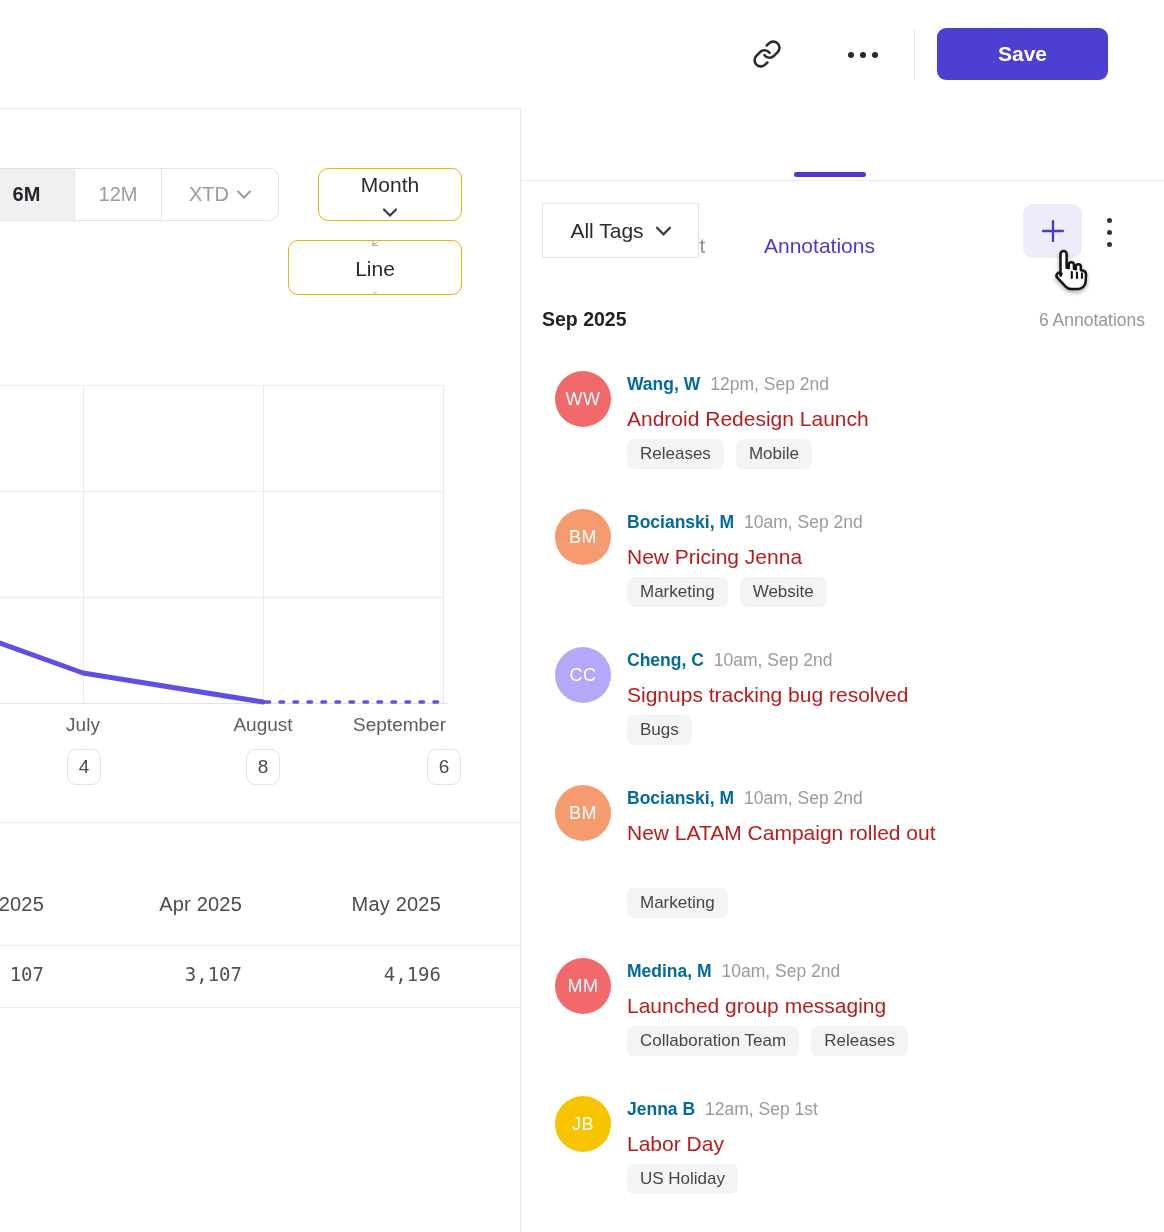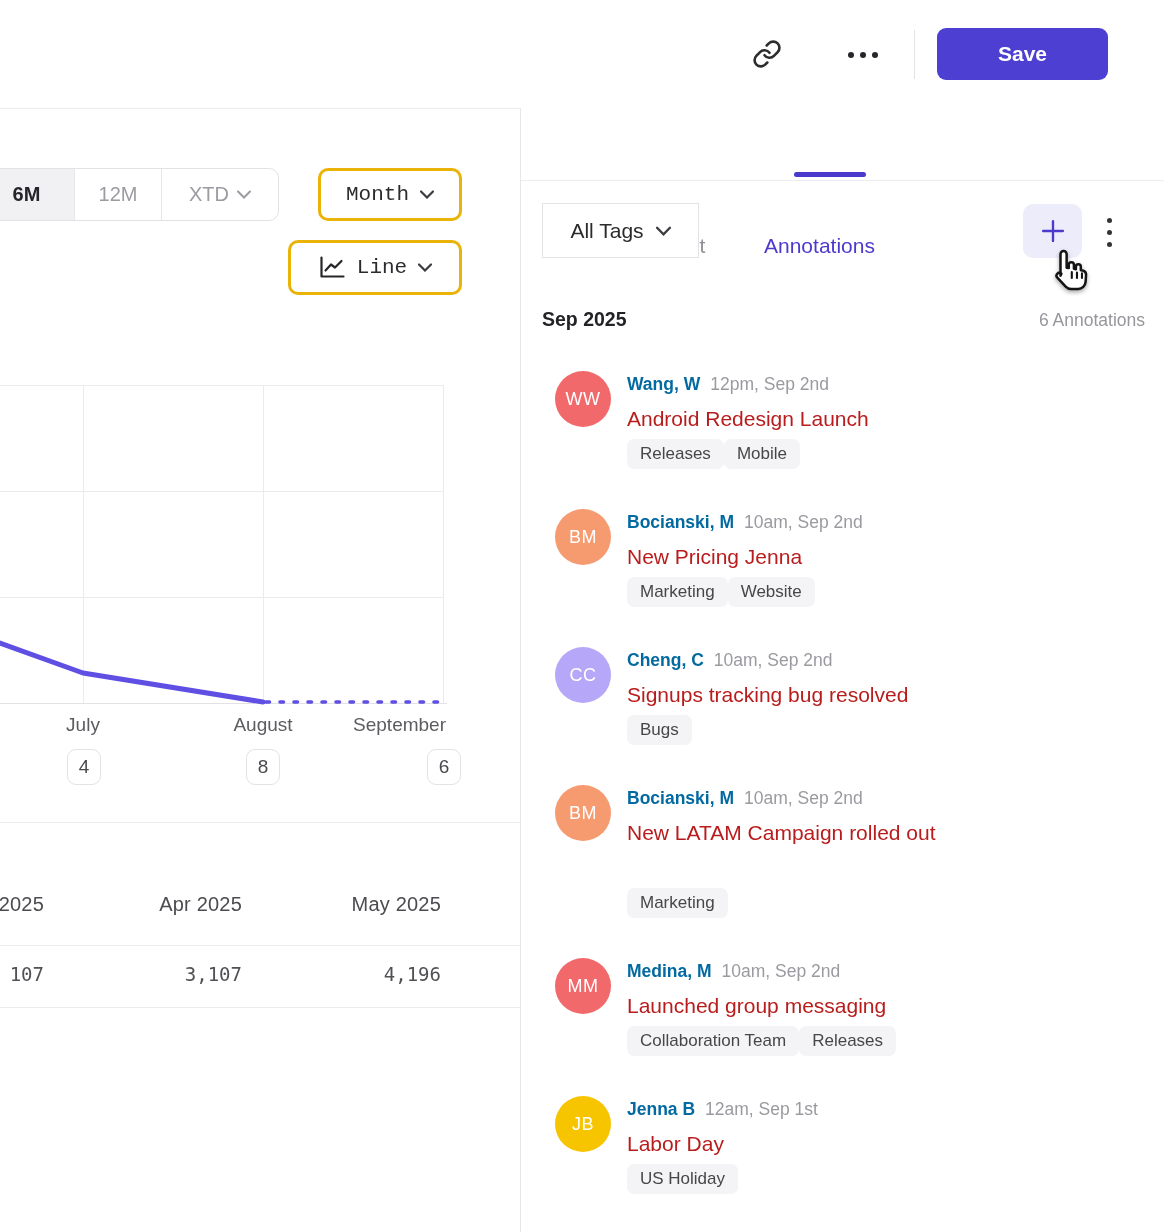--- a/index.html
+++ b/index.html
@@ -16,22 +16,22 @@
 
   
   .seg-control { position:absolute; left:-22px; top:168px; height:53px; display:flex; background:#fff;
                  border:1px solid #e2e2e5; border-radius:10px; overflow:hidden; }
   .seg { display:flex; align-items:center; justify-content:center; font-size:20px; color:#9b9ba2; cursor:pointer; gap:8px; }
   .seg + .seg { border-left:1px solid #e6e6e9; }
   .seg.active { background:#f1f1f3; color:#26262a; font-weight:700; }
   .seg1 { width:95px; } .seg2 { width:87px; } .seg3 { width:117px; }
 
   .pill-btn { position:absolute; display:flex; align-items:center; justify-content:center; gap:11px; background:#fff;
-              border:3px solid #eab308; border-radius:10px; font-size:21px; color:#2b2b2e; cursor:pointer;
-              font-family:Liberation Mono, monospace; }
+              border:1px solid #eab308; border-radius:10px; font-size:21px; color:#2b2b2e; cursor:pointer;
+              font-family:Liberation Sans, sans-serif;flex-direction:column; }
   .month-btn { left:318px; top:168px; width:144px; height:53px; }
   .line-btn  { left:288px; top:240px; width:174px; height:55px; }
 
   .plot { position:absolute; left:0; top:385px; width:447px; height:318px; }
   .gl-v { position:absolute; top:0; width:1px; height:318px; background:#ebebee; }
   .gl-h { position:absolute; left:0; width:443px; height:1px; background:#ebebee; }
   .axis-base { position:absolute; left:0; top:318px; width:447px; height:1px; background:#e2e2e5; }
   .trend-svg { position:absolute; left:0; top:0; overflow:visible; }
 
   .x-label { position:absolute; top:714px; font-size:19px; color:#5c5c61; }
@@ -71,21 +71,21 @@
   .sect-count { position:absolute; right:19px; top:202px; font-size:17.5px; color:#96969c; }
 
   .anno { position:absolute; left:12px; width:644px; cursor:pointer; }
   .avatar { position:absolute; left:22px; top:0; width:56px; height:56px; border-radius:50%;
             display:flex; align-items:center; justify-content:center; color:#fff; font-size:18px; font-weight:500; letter-spacing:.5px; }
   .a-body { position:absolute; left:94px; top:0; width:470px; }
   .a-top { position:absolute; top:3px; left:0; width:470px; white-space:nowrap; }
   .a-name { font-size:17.5px; font-weight:700; color:#0369a1; }
   .a-time { font-size:17.5px; color:#9a9aa0; margin-left:10px; }
   .a-title { position:absolute; top:30px; left:0; max-width:340px; font-size:21px; line-height:35px; color:#b91c1c; }
-  .a-tags { position:absolute; left:0; display:flex; }
+  .a-tags { position:absolute; left:0; display:flex; gap:12px; }
   .a-tags.row1 { top:68px; } .a-tags.row2 { top:103px; }
   .chip { display:inline-flex; align-items:center; background:#f4f4f6; border-radius:7px; padding:5px 13px;
           font-size:17px; color:#47474a; white-space:nowrap; cursor:pointer; }
 </style>
 </head>
 <body>
 
 <div class="app">
 
   <button class="icon-btn" style="left:748px; top:38px; width:38px; height:34px;">

